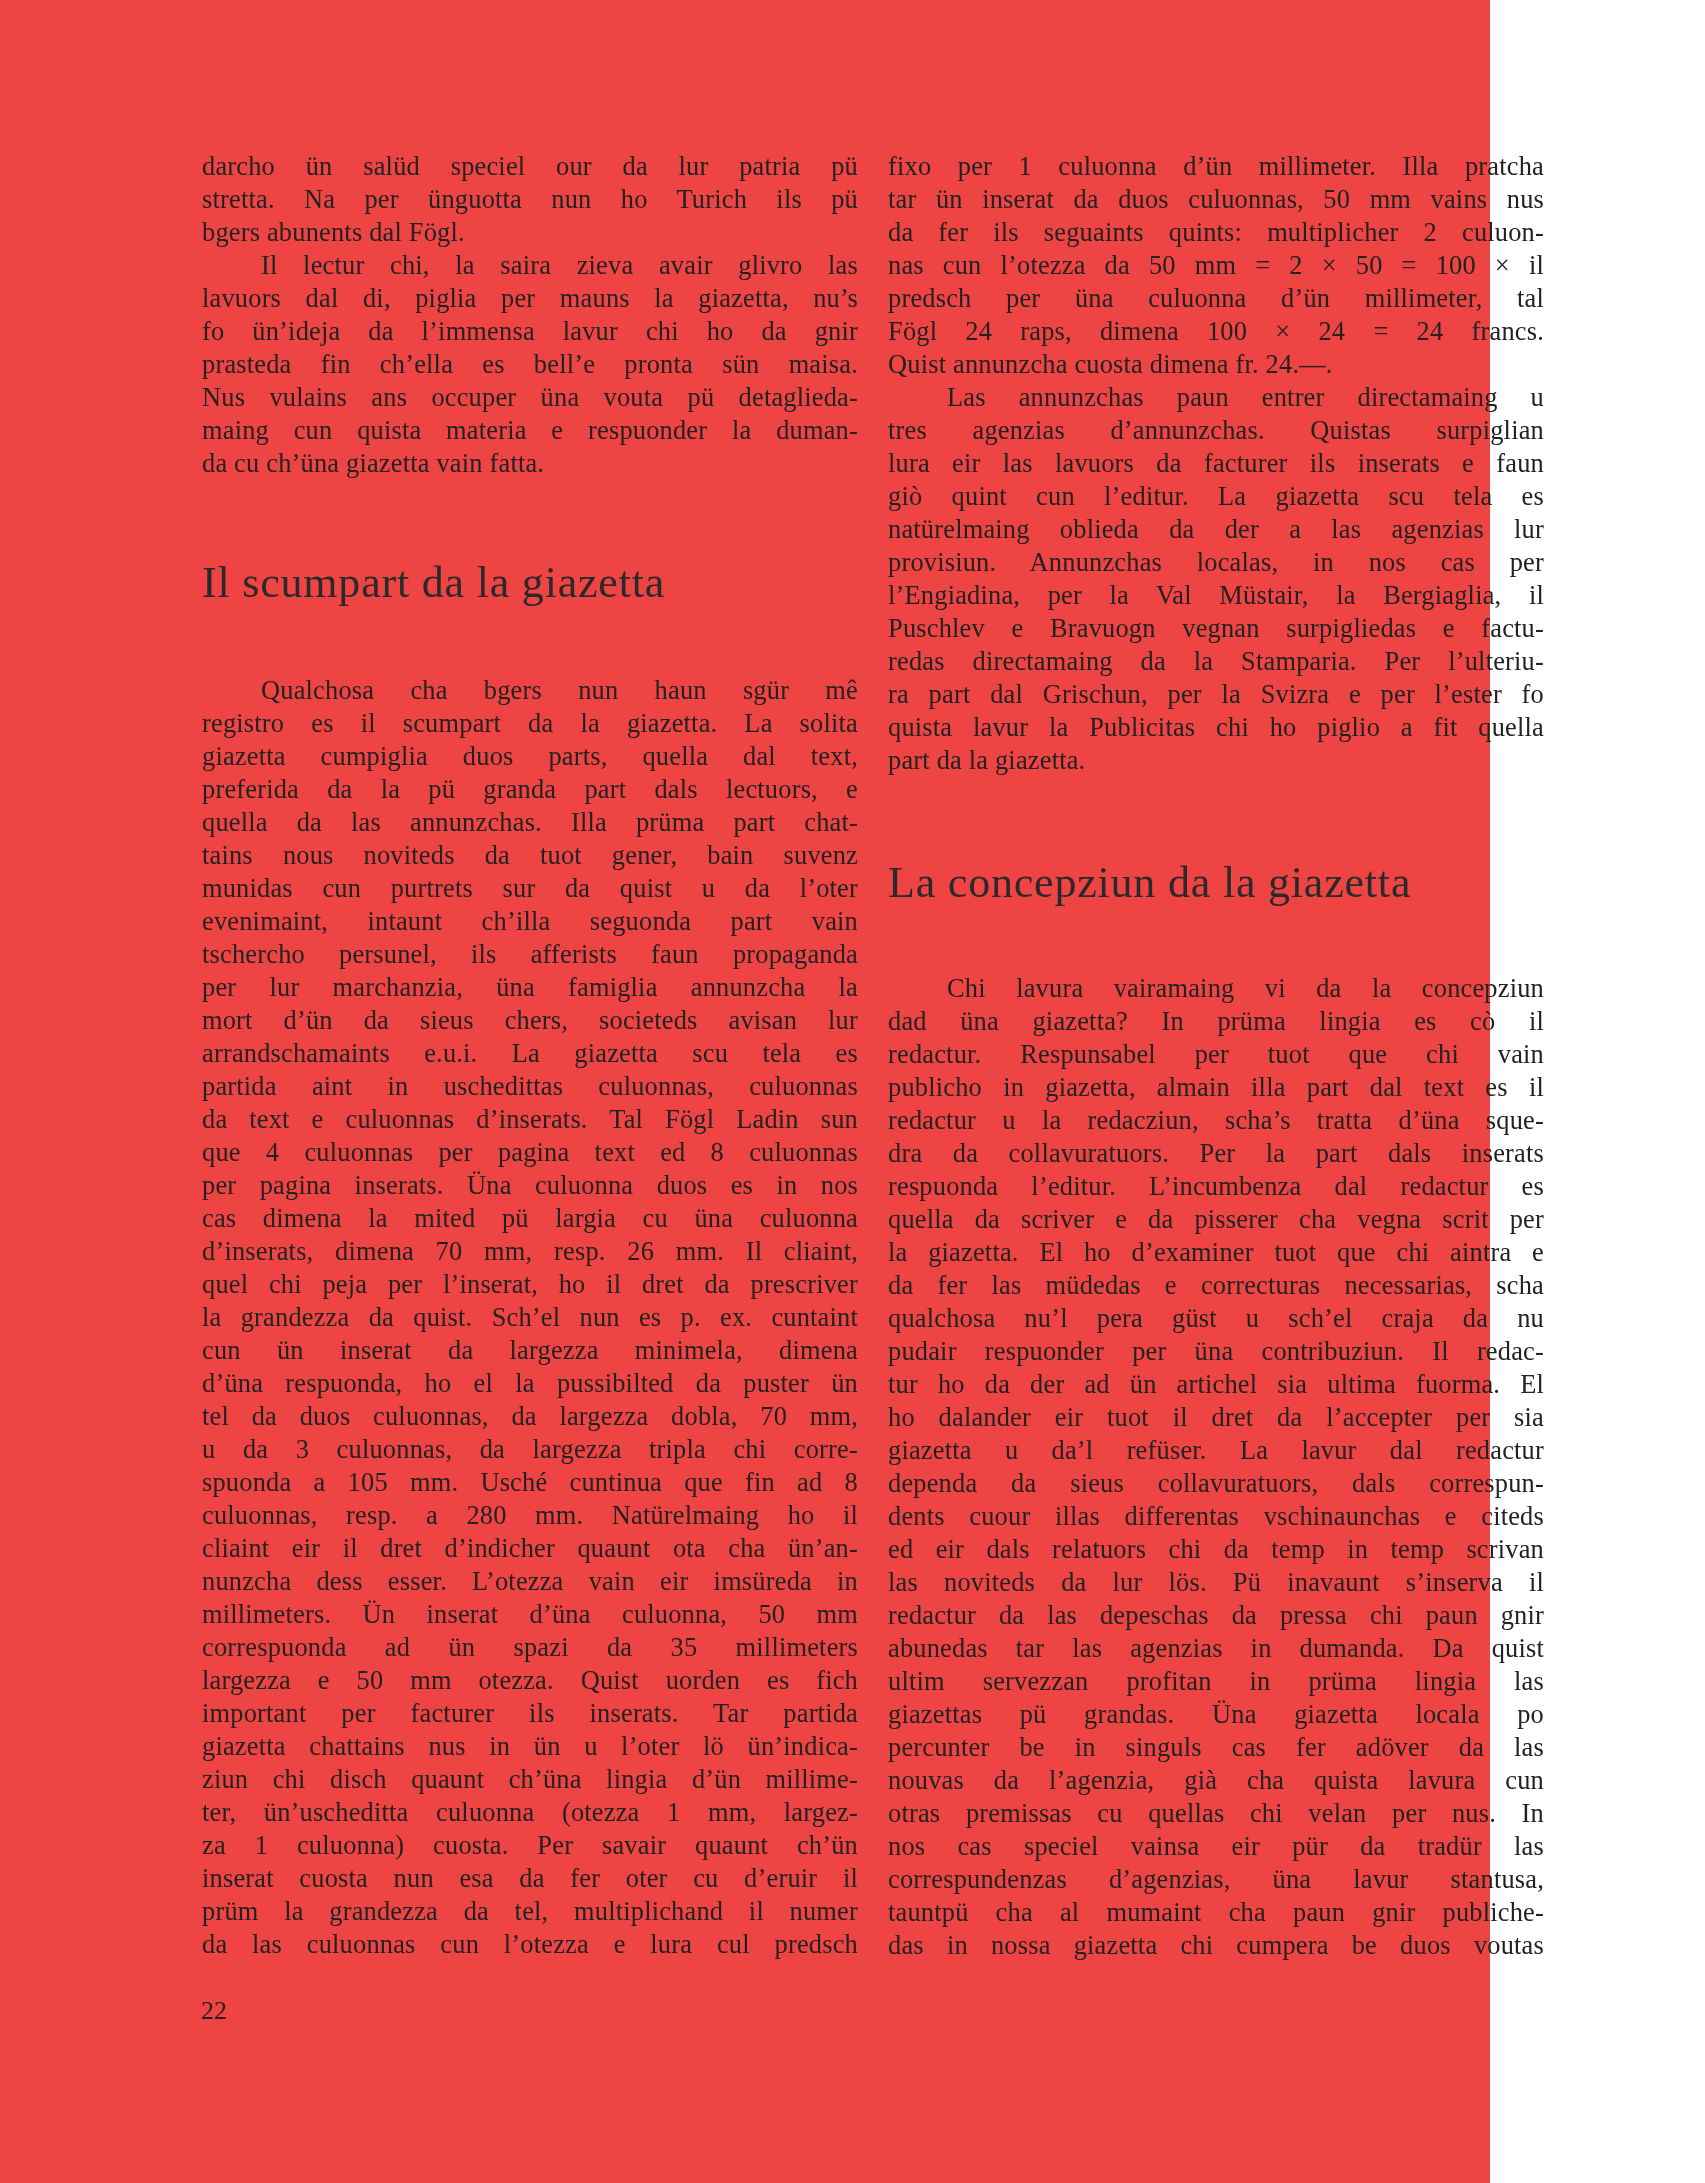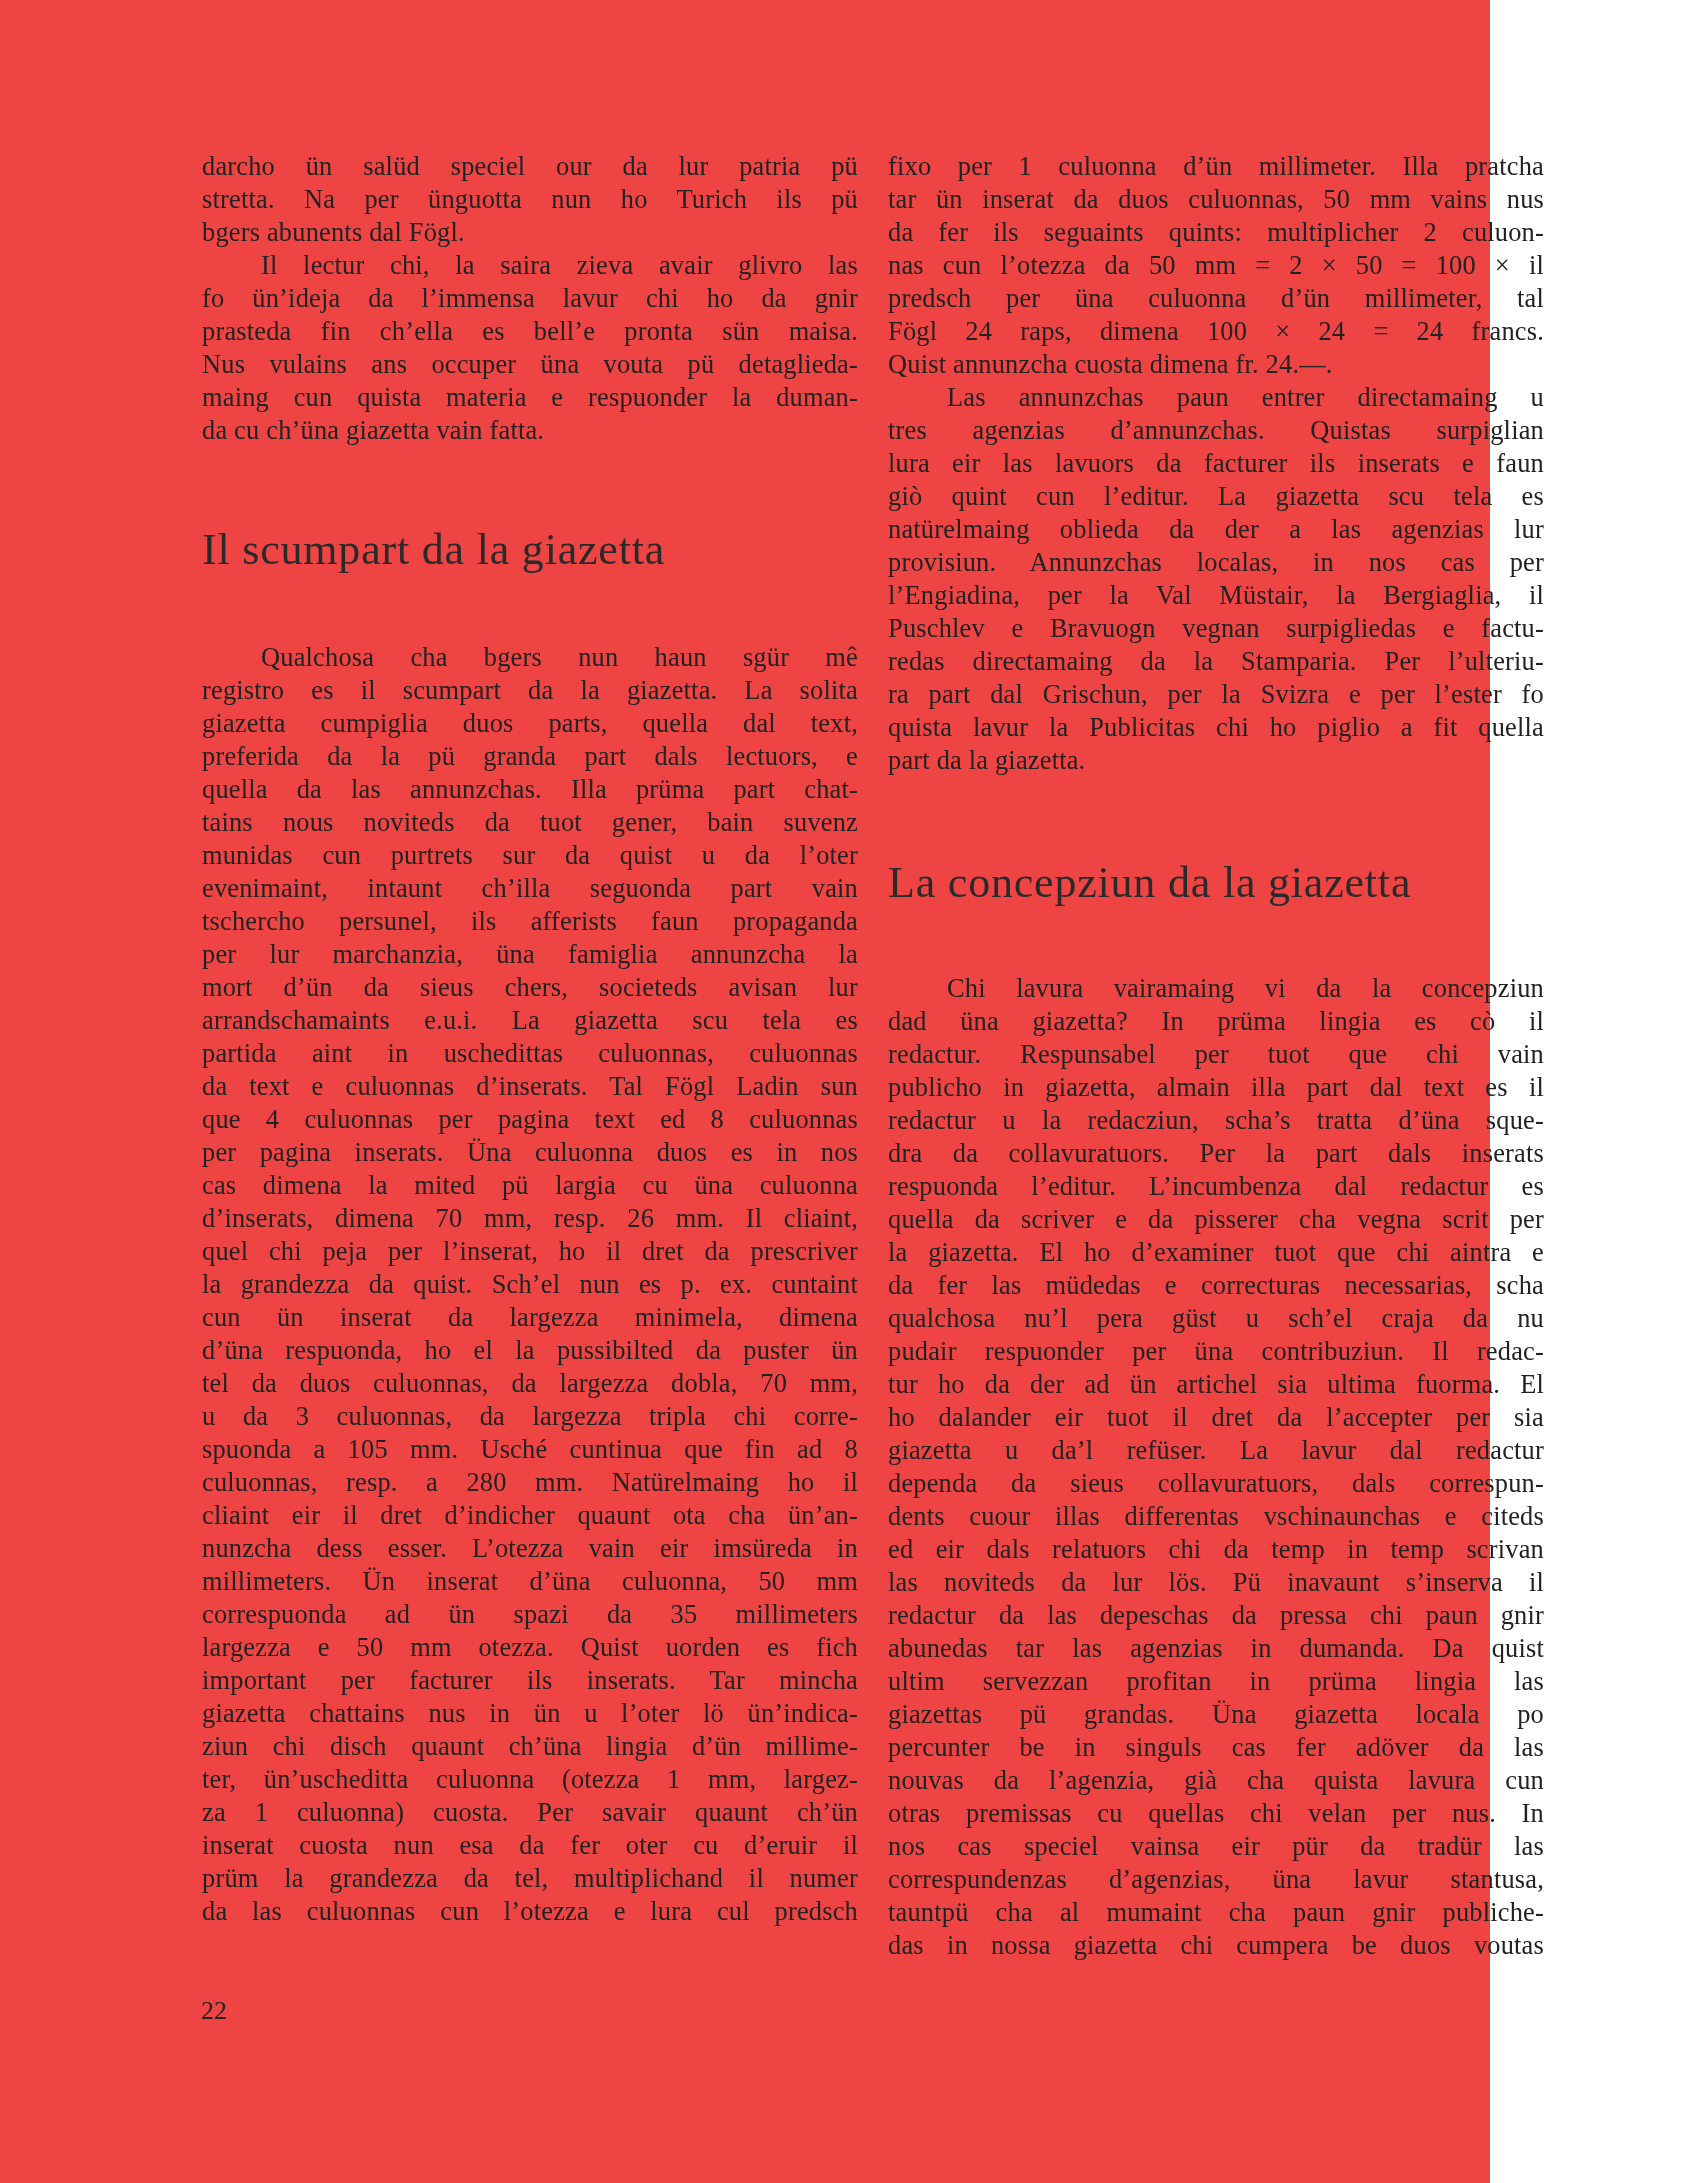--- a/index.html
+++ b/index.html
@@ -44,20 +44,21 @@
 <body>
 
 <div class="page">
 
   <div class="col col-left">
     <div>
         <div class="line">darcho ün salüd speciel our da lur patria pü</div>
         <div class="line">stretta. Na per ünguotta nun ho Turich ils pü</div>
         <div class="line last">bgers abunents dal Fögl.</div>
         <div class="line indent">Il lectur chi, la saira zieva avair glivro las</div>
+        <div class="line">lavuors dal di, piglia per mauns la giazetta, nu’s</div>
         <div class="line">fo ün’ideja da l’immensa lavur chi ho da gnir</div>
         <div class="line">prasteda fin ch’ella es bell’e pronta sün maisa.</div>
         <div class="line">Nus vulains ans occuper üna vouta pü detaglieda-</div>
         <div class="line">maing cun quista materia e respuonder la duman-</div>
         <div class="line last">da cu ch’üna giazetta vain fatta.</div>
       </div>
     <div class="gap-left-heading"></div>
     <div class="heading-box">
       <span class="heading">Il scumpart da la giazetta</span>
     </div>
@@ -87,21 +88,21 @@
         <div class="line">d’üna respuonda, ho el la pussibilted da puster ün</div>
         <div class="line">tel da duos culuonnas, da largezza dobla, 70 mm,</div>
         <div class="line">u da 3 culuonnas, da largezza tripla chi corre-</div>
         <div class="line">spuonda a 105 mm. Usché cuntinua que fin ad 8</div>
         <div class="line">culuonnas, resp. a 280 mm. Natürelmaing ho il</div>
         <div class="line">cliaint eir il dret d’indicher quaunt ota cha ün’an-</div>
         <div class="line">nunzcha dess esser. L’otezza vain eir imsüreda in</div>
         <div class="line">millimeters. Ün inserat d’üna culuonna, 50 mm</div>
         <div class="line">correspuonda ad ün spazi da 35 millimeters</div>
         <div class="line">largezza e 50 mm otezza. Quist uorden es fich</div>
-        <div class="line">important per facturer ils inserats. Tar mincha</div>
+        <div class="line">important per facturer ils inserats. Tar partida</div>
         <div class="line">giazetta chattains nus in ün u l’oter lö ün’indica-</div>
         <div class="line">ziun chi disch quaunt ch’üna lingia d’ün millime-</div>
         <div class="line">ter, ün’uscheditta culuonna (otezza 1 mm, largez-</div>
         <div class="line">za 1 culuonna) cuosta. Per savair quaunt ch’ün</div>
         <div class="line">inserat cuosta nun esa da fer oter cu d’eruir il</div>
         <div class="line">prüm la grandezza da tel, multiplichand il numer</div>
         <div class="line">da las culuonnas cun l’otezza e lura cul predsch</div>
       </div>
   </div>
 

